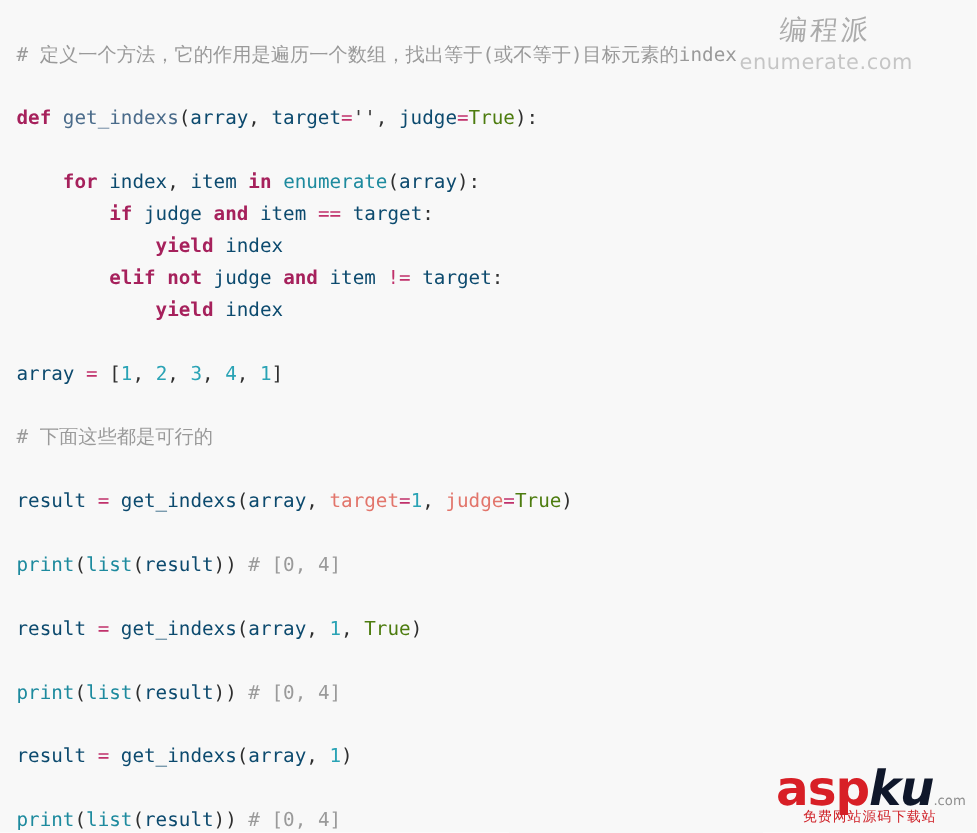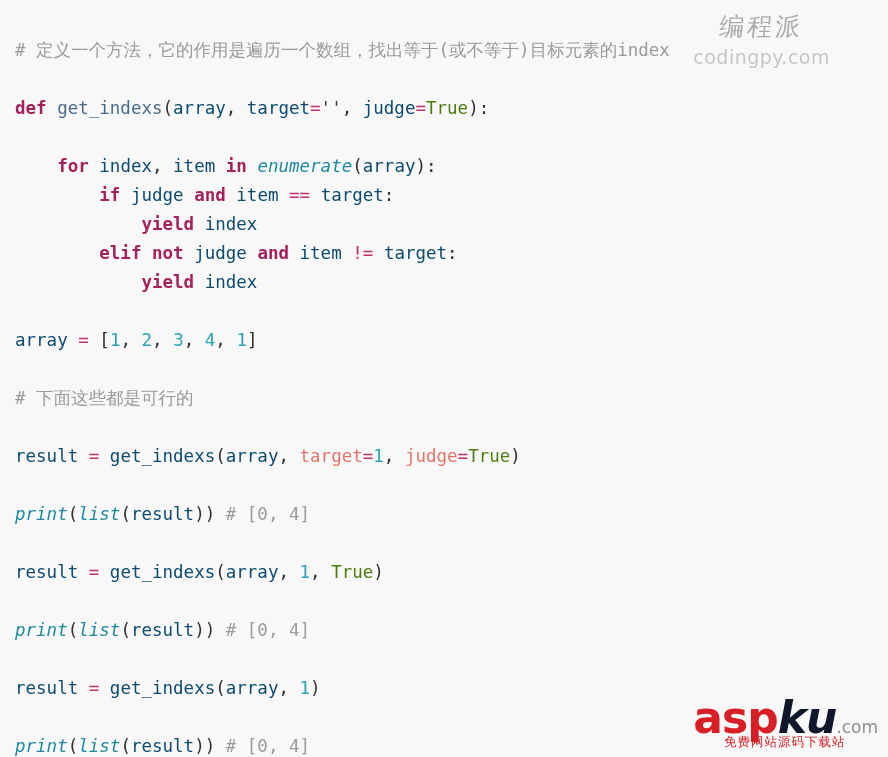--- a/index.html
+++ b/index.html
@@ -39,21 +39,21 @@
     white-space: pre;
   }
   .code-line.blank {
     height: 29px;
   }
 
   
   .tok-kw       { color: #a6215c; font-weight: bold; }   
   .tok-op       { color: #c0316b; }   
   .tok-fn       { color: #4a6b8a; }   
-  .tok-builtin  { color: #1d8a9e; font-style: italic; }   
+  .tok-builtin  { color: #1d8a9e; }   
   .tok-const    { color: #4d7c0f; }   
   .tok-num      { color: #2aa3b5; }   
   .tok-str      { color: #3d3d3d; }   
   .tok-kwarg    { color: #e2756b; }   
   .tok-comment  { color: #9a9a9a; }   
   .tok-plain    { color: #0c4a6e; }
   .tok-punct    { color: #2f2f2f; }
 
   
   .wm-codingpy {
@@ -104,21 +104,21 @@
   .wm-aspku .asp {
     color: #d81f26;
     text-align: right;
   }
   .wm-aspku .ku {
     color: #0f172a;
     font-style: italic;
   }
   .wm-aspku .dotcom {
     color: #8f8f8f;
-    font-size: 17px;
+    font-size: 12px;
     font-weight: normal;
     letter-spacing: 0;
   }
   .wm-aspku .sub {
     font-family: "DejaVu Sans", sans-serif;
     font-size: 12.5px;
     color: #cf2128;
     letter-spacing: 1px;
     margin-top: -6px;
     margin-right: 2px;
@@ -152,21 +152,21 @@
 <span class="code-line"><span class="tok-plain">result</span><span class="tok-plain"> </span><span class="tok-op">=</span><span class="tok-plain"> </span><span class="tok-plain">get_indexs</span><span class="tok-punct">(</span><span class="tok-plain">array</span><span class="tok-punct">, </span><span class="tok-num">1</span><span class="tok-punct">, </span><span class="tok-const">True</span><span class="tok-punct">)</span></span>
 <span class="code-line blank"> </span>
 <span class="code-line"><span class="tok-builtin">print</span><span class="tok-punct">(</span><span class="tok-builtin">list</span><span class="tok-punct">(</span><span class="tok-plain">result</span><span class="tok-punct">)) </span><span class="tok-comment"># [0, 4]</span></span>
 <span class="code-line blank"> </span>
 <span class="code-line"><span class="tok-plain">result</span><span class="tok-plain"> </span><span class="tok-op">=</span><span class="tok-plain"> </span><span class="tok-plain">get_indexs</span><span class="tok-punct">(</span><span class="tok-plain">array</span><span class="tok-punct">, </span><span class="tok-num">1</span><span class="tok-punct">)</span></span>
 <span class="code-line blank"> </span>
 <span class="code-line"><span class="tok-builtin">print</span><span class="tok-punct">(</span><span class="tok-builtin">list</span><span class="tok-punct">(</span><span class="tok-plain">result</span><span class="tok-punct">)) </span><span class="tok-comment"># [0, 4]</span></span></pre>
 
   <div class="wm-codingpy">
     <span class="cn">编程派</span>
-    <span class="url">codingpy.com</span>
+    <span class="url">enumerate.com</span>
   </div>
 
   <div class="wm-aspku">
     <div class="logo"><span class="asp">asp</span><span class="ku">ku</span><span class="dotcom">.com</span></div>
     <div class="sub">免费网站源码下载站</div>
   </div>
 
 </div>
 
 </body></html>

